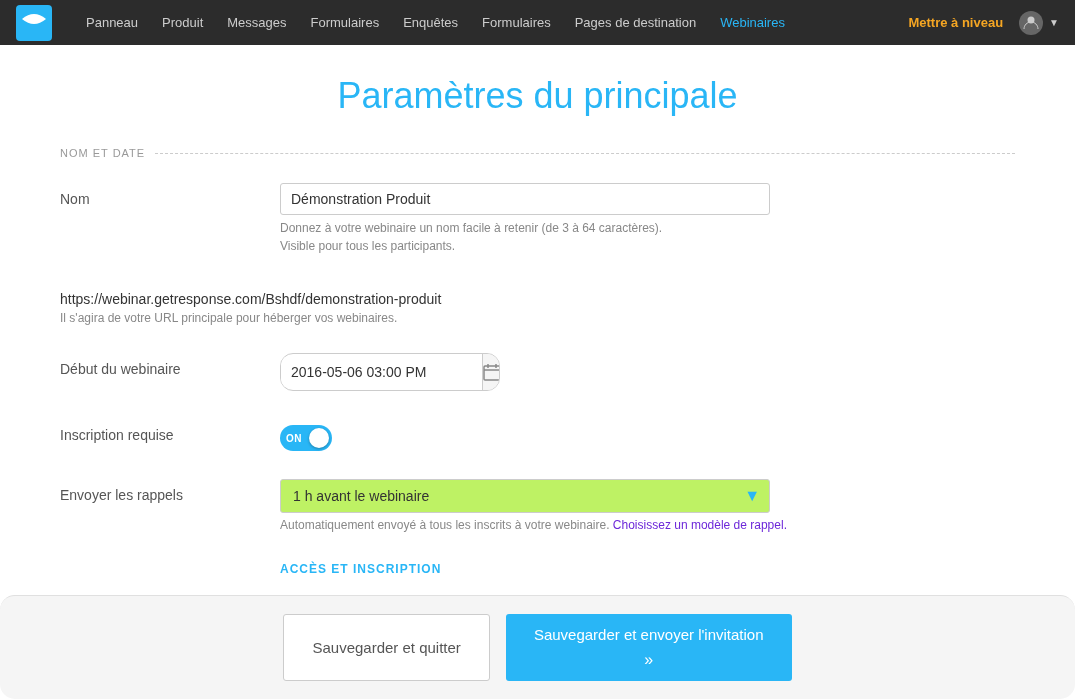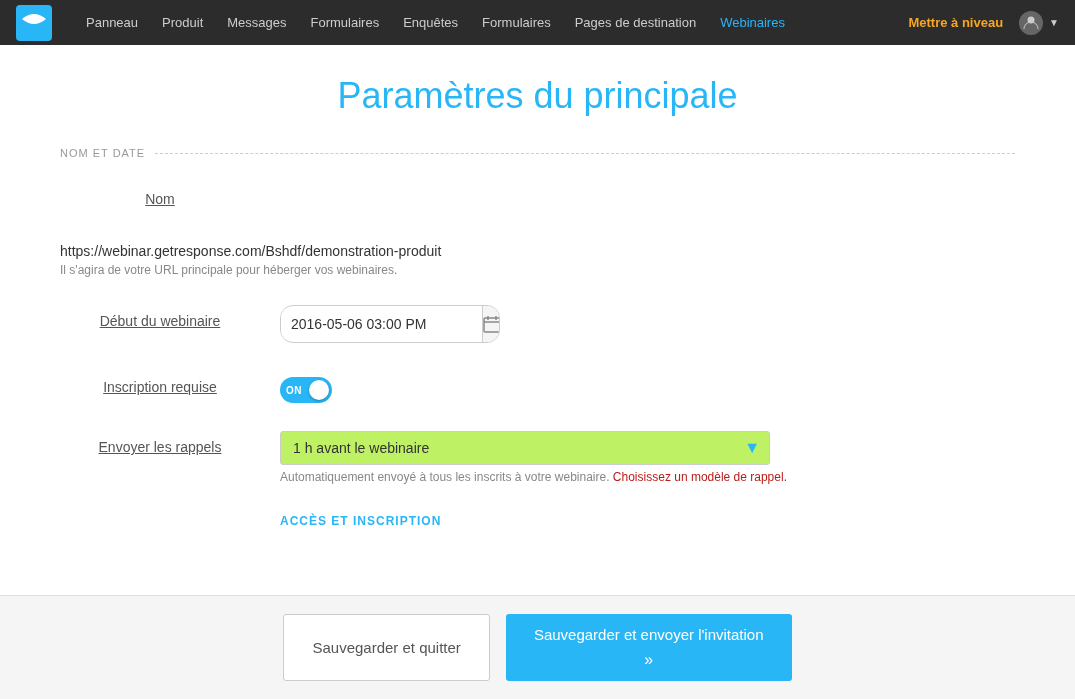--- a/index.html
+++ b/index.html
@@ -92,27 +92,26 @@
     }
 
     
     .form-row {
       display: flex;
       align-items: flex-start;
       margin-bottom: 28px;
     }
     .form-label {
       width: 220px;
-      text-align: center;
+      text-align: left;
       padding-right: 20px;
       padding-top: 8px;
       color: #555;
       font-size: 14px;
       flex-shrink: 0;
-      text-decoration: underline;
     }
     .form-control-wrap {
       flex: 1;
     }
     .form-input {
       width: 100%;
       max-width: 490px;
       padding: 7px 10px;
       border: 1px solid #ccc;
       border-radius: 3px;
@@ -229,21 +228,21 @@
       color: #29b6f6;
       pointer-events: none;
       font-size: 16px;
     }
     .auto-send-hint {
       font-size: 12px;
       color: #888;
       margin-top: 5px;
     }
     .auto-send-hint a {
-      color: #b91c1c;
+      color: #6d28d9;
       text-decoration: none;
     }
 
     
     .acces-link {
       color: #29b6f6;
       font-size: 12px;
       font-weight: bold;
       text-transform: uppercase;
       letter-spacing: 1px;
@@ -259,20 +258,21 @@
       background: #f5f5f5;
       border-top: 1px solid #e0e0e0;
       padding: 18px 0;
       display: flex;
       justify-content: center;
       gap: 16px;
       position: fixed;
       bottom: 0;
       left: 0;
       right: 0;
+      border-radius: 15px;
     }
     .btn-secondary {
       padding: 12px 28px;
       background: #fff;
       border: 1px solid #ccc;
       border-radius: 3px;
       font-size: 15px;
       color: #555;
       cursor: pointer;
       font-family: inherit;
@@ -337,20 +337,27 @@
 
   
   <div class="section-header">
     <span class="section-header-label">NOM ET DATE</span>
     <div class="section-header-line"></div>
   </div>
 
   
   <div class="form-row">
     <div class="form-label">Nom</div>
+    <div class="form-control-wrap">
+      <input class="form-input" type="text" value="Démonstration Produit" style="">
+      <div class="form-hint">
+        <span>Donnez à votre webinaire un nom facile à retenir (de 3 à 64 caractères).</span><br>
+        <span>Visible pour tous les participants.</span>
+      </div>
+    </div>
   </div>
 
   
   <div class="form-row">
     <div class="form-control-wrap">
       <div class="url-text">https://webinar.getresponse.com/Bshdf/demonstration-produit</div>
       <div class="url-hint">Il s'agira de votre URL principale pour héberger vos webinaires.</div>
     </div>
   </div>
 

